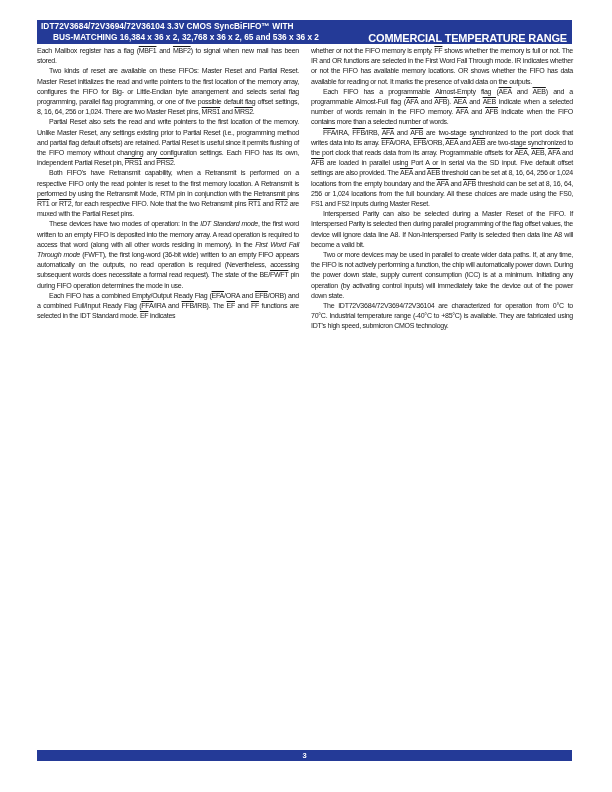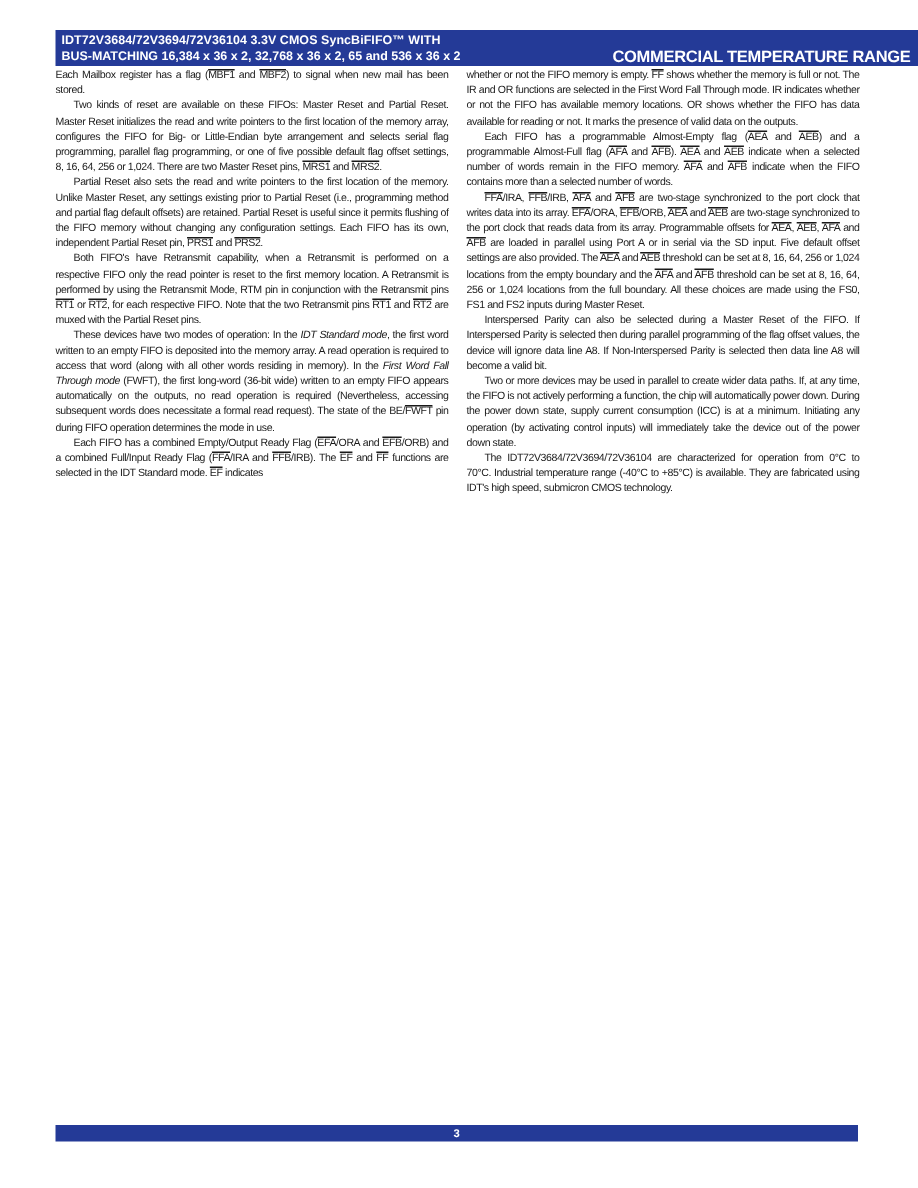--- a/index.html
+++ b/index.html
@@ -1,21 +1,21 @@
 <!DOCTYPE html>
 <html><head>
 <meta charset="utf-8">
 <style>
   html, body { margin: 0; padding: 0; background: #ffffff; }
   body { width: 612px; height: 792px; position: relative; overflow: hidden;
          font-family: "Liberation Sans", sans-serif; color: #1a1a1a; }
   .header-bar { position: absolute; left: 37px; top: 20px; width: 535px; height: 24px;
-                background: #243a97; color: #ffffff; font-weight: bold; padding-left: 40px; }
+                background: #243a97; color: #ffffff; font-weight: bold; }
   .header-line1 { position: absolute; left: 4px; top: 1px; font-size: 8.3px; letter-spacing: 0.05px; white-space: nowrap; }
-  .header-line2 { position: absolute; left: 4px; top: 12px; font-size: 8.3px; white-space: nowrap; text-align: right; }
+  .header-line2 { position: absolute; left: 16px; top: 12px; font-size: 8.3px; white-space: nowrap; text-align: right; }
   .header-right { position: absolute; right: 5px; top: 12px; font-size: 11px; white-space: nowrap; letter-spacing: -0.2px; }
   .col { position: absolute; top: 46px; width: 262px; font-size: 7.05px; line-height: 10.2px;
          text-align: justify; letter-spacing: -0.28px; }
   .col-left { left: 37px; }
   .col-right { left: 311px; }
   .col p { margin: 0; text-indent: 0; }
   .col p.indent { text-indent: 12px; }
   .ol { text-decoration: overline; }
   .it { font-style: italic; }
   .footer-bar { position: absolute; left: 37px; top: 750px; width: 535px; height: 11px; background: #243a97;

